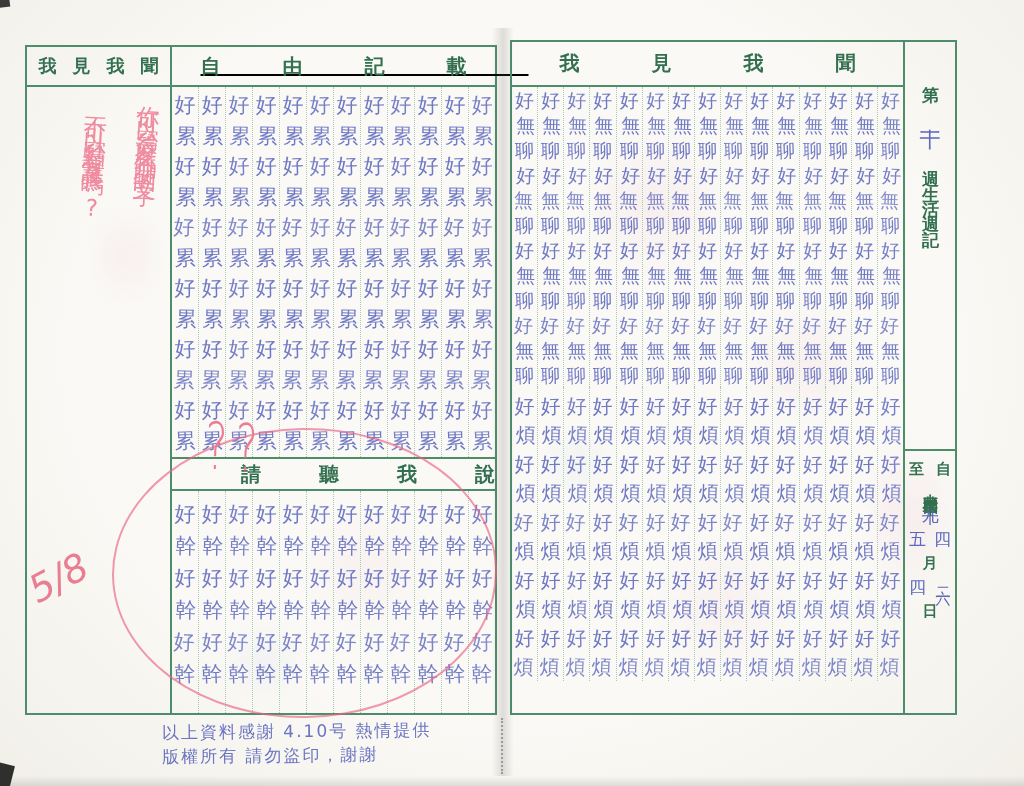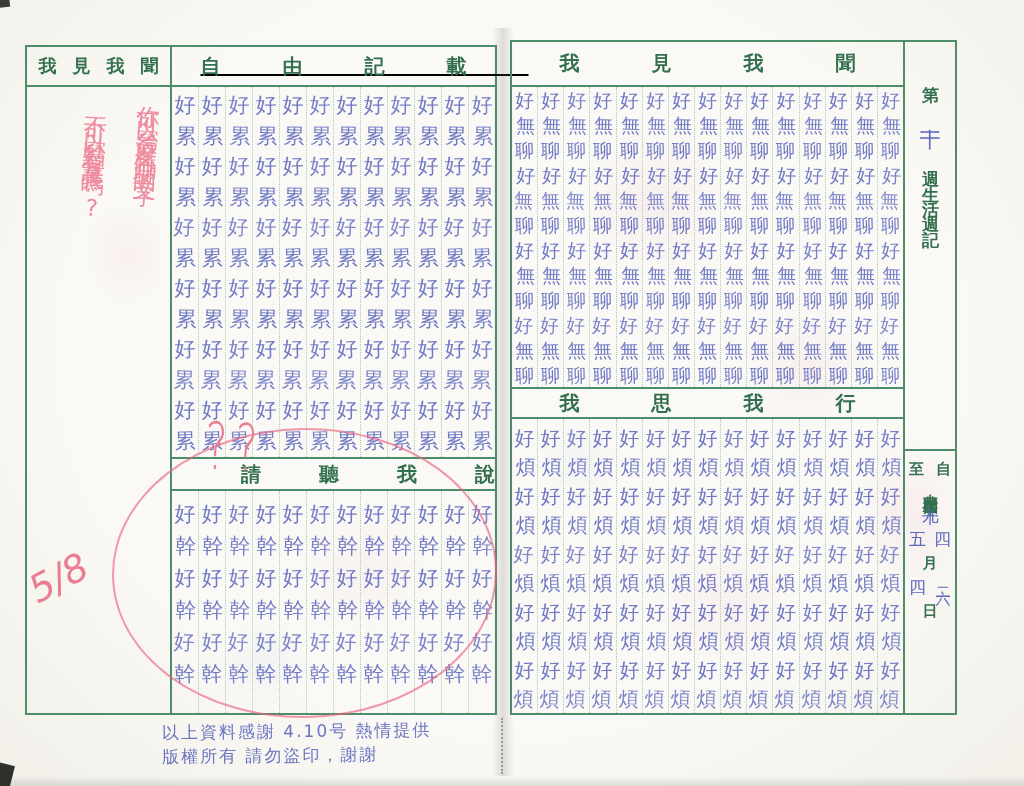--- a/index.html
+++ b/index.html
@@ -634,23 +634,20 @@
             <span>無</span>
             <span>聊</span>
             <span>好</span>
             <span>無</span>
             <span>聊</span>
             <span>好</span>
             <span>無</span>
             <span>聊</span>
           </div>
         </div>
-      <div class="band think-band">
-        <span class="printed spread ls72">我思我行</span>
-      </div>
       <div class="grid" id="grid-think">
           <div class="gcol">
             <span>好</span>
             <span>煩</span>
             <span>好</span>
             <span>煩</span>
             <span>好</span>
             <span>煩</span>
             <span>好</span>
             <span>煩</span>

